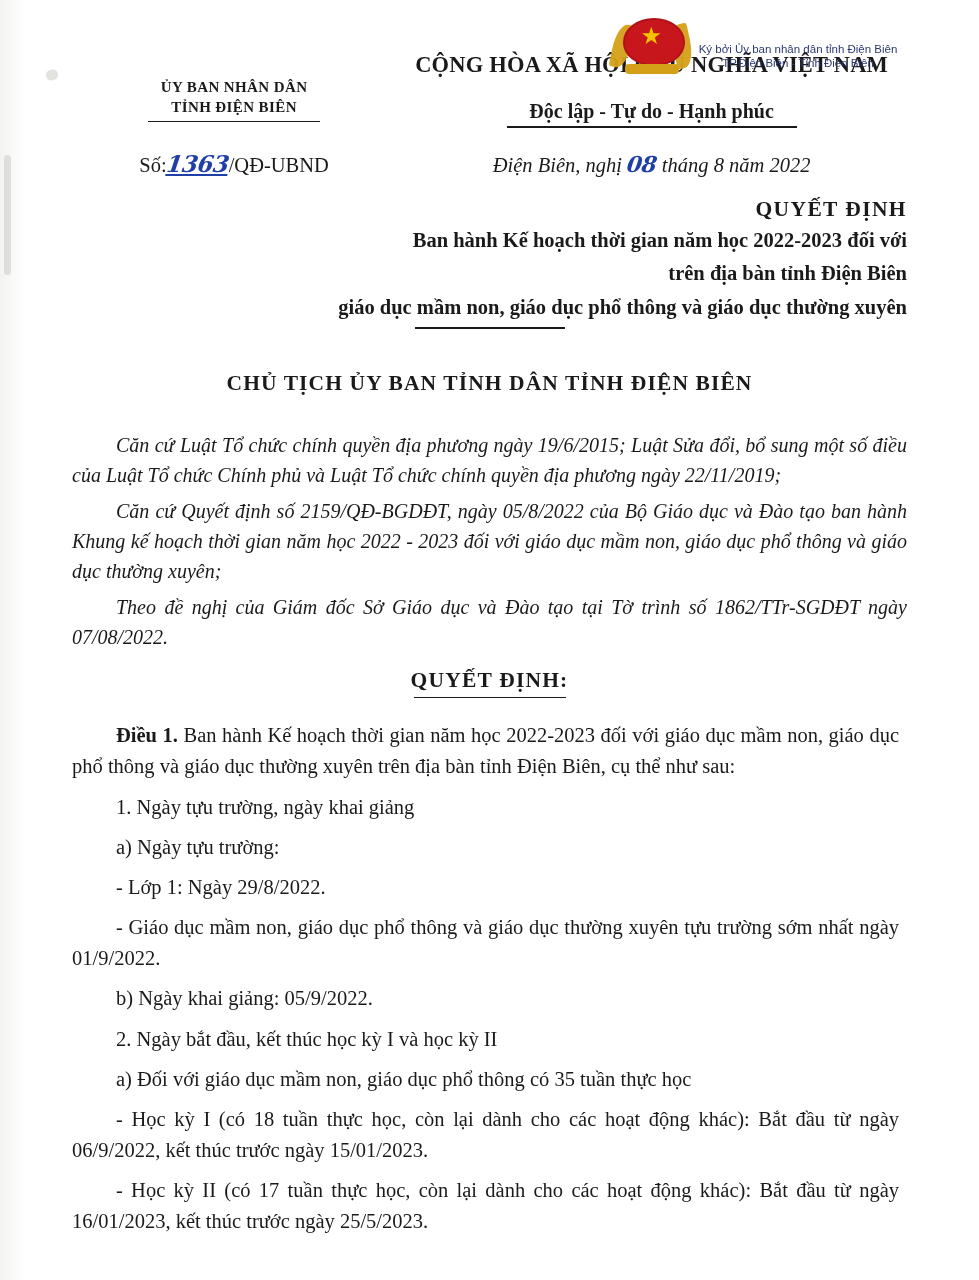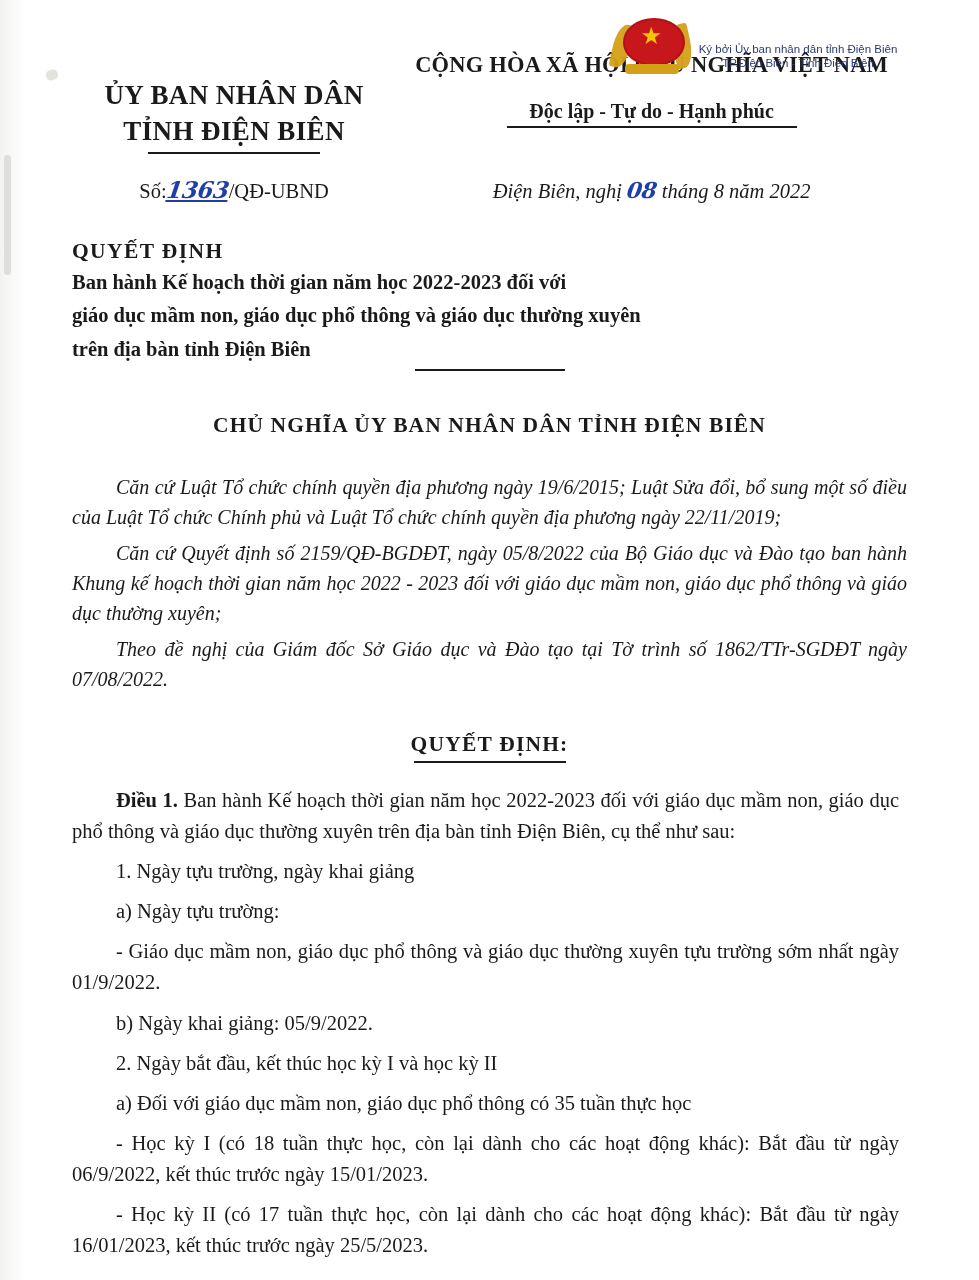--- a/index.html
+++ b/index.html
@@ -67,21 +67,21 @@
     text-align: center;
     padding-top: 26px;
   }
   .header-right {
     width: 520px;
     text-align: center;
     position: relative;
   }
   .org-line1, .org-line2 {
     font-weight: bold;
-    font-size: 27px;
+    font-size: 15px;
     letter-spacing: .4px;
     line-height: 1.32;
   }
   .underline-short {
     width: 172px;
     height: 1.6px;
     background: #1a1a1a;
     margin: 3px auto 0 auto;
   }
   .nation-line {
@@ -204,22 +204,22 @@
     text-decoration-thickness: 1.5px;
     text-underline-offset: 2px;
   }
   .handwrite.small {
     text-decoration: none;
     font-size: 22px;
   }
 
   
   .title-block {
-    text-align: left;
-    margin-top: 36px;
+    text-align: right;
+    margin-top: 20px;
   }
   .title-main {
     font-weight: bold;
     font-size: 21.5px;
     letter-spacing: 1.4px;
   }
   .title-sub {
     font-weight: bold;
     font-size: 20.5px;
     line-height: 1.44;
@@ -248,21 +248,21 @@
     line-height: 1.50;
     text-align: justify;
   }
   .basis p { margin: 0 0 6px 0; text-indent: 44px; }
 
   .quyetdinh2 {
     text-align: center;
     font-weight: bold;
     font-size: 21.5px;
     letter-spacing: 1.2px;
-    margin-top: 38px;
+    margin-top: 16px;
   }
   .underline-qd2 {
     width: 152px;
     height: 1.6px;
     background: #1a1a1a;
     margin: 4px auto 0 auto;
   }
 
   .content {
     margin-top: 22px;
@@ -319,41 +319,42 @@
     <div class="numdate-right">
       <span>Điện Biên, nghị</span>
       <span class="handwrite small">08</span>
       <span>tháng 8 năm 2022</span>
     </div>
   </div>
 
   <div class="title-block">
     <div class="title-main">QUYẾT ĐỊNH</div>
     <div class="title-sub">Ban hành Kế hoạch thời gian năm học 2022-2023 đối với</div>
+    <div class="title-sub">trên địa bàn tỉnh Điện Biên</div>
     <div class="title-sub">giáo dục mầm non, giáo dục phổ thông và giáo dục thường xuyên</div>
-    <div class="title-sub">trên địa bàn tỉnh Điện Biên</div>
     <div class="underline-title"></div>
   </div>
 
-  <div class="chutich">CHỦ NGHĨA ỦY BAN NHÂN DÂN TỈNH ĐIỆN BIÊN</div>
+  <div class="chutich">CHỦ TỊCH ỦY BAN TỈNH DÂN TỈNH ĐIỆN BIÊN</div>
 
   <div class="basis">
     <p>Căn cứ Luật Tổ chức chính quyền địa phương ngày 19/6/2015; Luật Sửa đổi, bổ sung một số điều của Luật Tổ chức Chính phủ và Luật Tổ chức chính quyền địa phương ngày 22/11/2019;</p>
     <p>Căn cứ Quyết định số 2159/QĐ-BGDĐT, ngày 05/8/2022 của Bộ Giáo dục và Đào tạo ban hành Khung kế hoạch thời gian năm học 2022 - 2023 đối với giáo dục mầm non, giáo dục phổ thông và giáo dục thường xuyên;</p>
     <p>Theo đề nghị của Giám đốc Sở Giáo dục và Đào tạo tại Tờ trình số 1862/TTr-SGDĐT ngày 07/08/2022.</p>
   </div>
 
   <div class="quyetdinh2">QUYẾT ĐỊNH:</div>
   <div class="underline-qd2"></div>
 
   <div class="content">
     <p class="p-indent"><span class="bold">Điều 1.</span><span> Ban hành Kế hoạch thời gian năm học 2022-2023 đối với giáo dục mầm non, giáo dục phổ thông và giáo dục thường xuyên trên địa bàn tỉnh Điện Biên, cụ thể như sau:</span></p>
 
     <p class="p-indent">1. Ngày tựu trường, ngày khai giảng</p>
     <p class="p-indent">a) Ngày tựu trường:</p>
+    <p class="p-indent">- Lớp 1: Ngày 29/8/2022.</p>
     <p class="p-indent">- Giáo dục mầm non, giáo dục phổ thông và giáo dục thường xuyên tựu trường sớm nhất ngày 01/9/2022.</p>
     <p class="p-indent">b) Ngày khai giảng: 05/9/2022.</p>
     <p class="p-indent">2. Ngày bắt đầu, kết thúc học kỳ I và học kỳ II</p>
     <p class="p-indent">a) Đối với giáo dục mầm non, giáo dục phổ thông có 35 tuần thực học</p>
     <p class="p-indent">- Học kỳ I (có 18 tuần thực học, còn lại dành cho các hoạt động khác): Bắt đầu từ ngày 06/9/2022, kết thúc trước ngày 15/01/2023.</p>
     <p class="p-indent">- Học kỳ II (có 17 tuần thực học, còn lại dành cho các hoạt động khác): Bắt đầu từ ngày 16/01/2023, kết thúc trước ngày 25/5/2023.</p>
 
   </div>
 
 </div>

